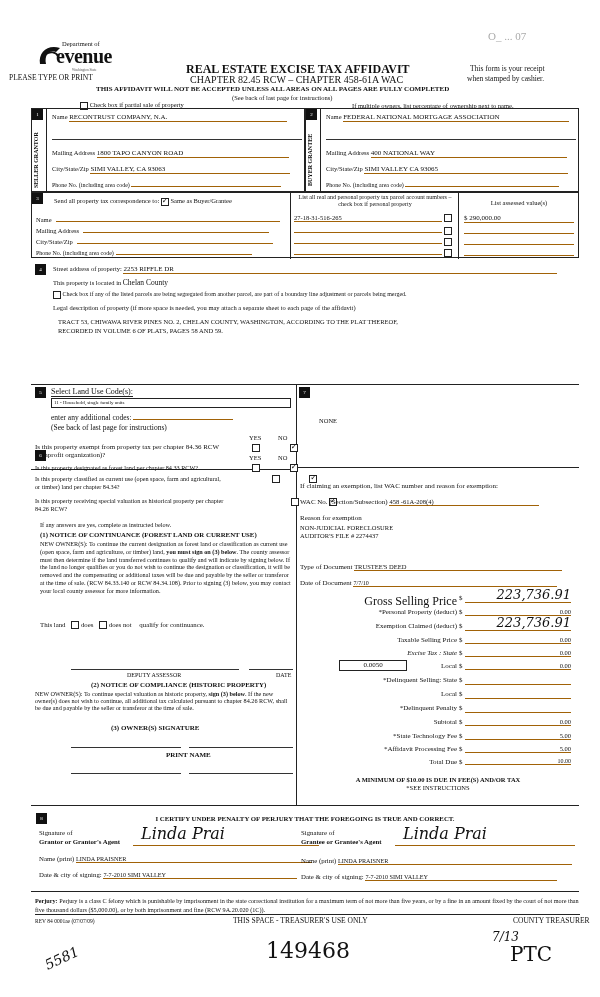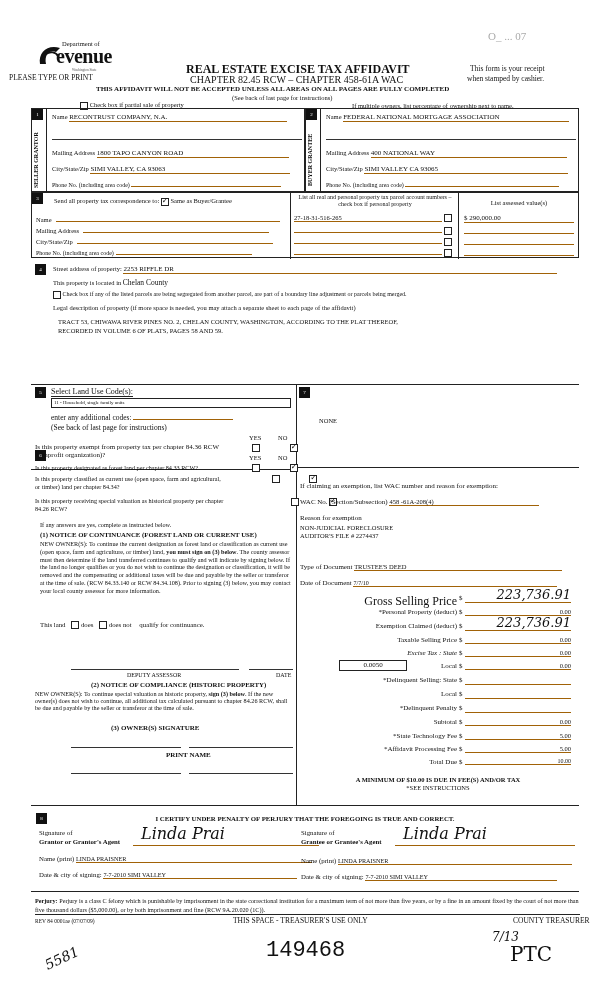--- a/index.html
+++ b/index.html
@@ -320,15 +320,15 @@
 </div>
 
 <div class="abs" style="left:35px;top:896px;width:545px;font-size:6.2px;line-height:9px;border-bottom:1px solid #222;">
   <b>Perjury:</b><span> Perjury is a class C felony which is punishable by imprisonment in the state correctional institution for a maximum term of not more than five years, or by a fine in an amount fixed by the court of not more than five thousand dollars ($5,000.00), or by both imprisonment and fine (RCW 9A.20.020 (1C)).</span>
 </div>
 <div class="abs" style="left:35px;top:918px;font-size:5.5px;">REV 84 0001ae (07/07/09)</div>
 <div class="abs" style="left:233px;top:916px;font-size:7.5px;">THIS SPACE - TREASURER'S USE ONLY</div>
 <div class="abs" style="left:513px;top:916px;font-size:7.5px;white-space:nowrap;">COUNTY TREASURER</div>
 
 <div class="abs hand" style="left:44px;top:950px;font-size:14px;transform:rotate(-25deg);">5581</div>
-<div class="abs hand" style="left:266px;top:938px;font-size:22px;font-style:normal;font-family:Liberation Mono, monospace;">149468</div>
+<div class="abs hand" style="left:266px;top:938px;font-size:22px;font-style:normal;">149468</div>
 <div class="abs hand" style="left:492px;top:930px;font-size:12px;">7/13</div>
 <div class="abs hand" style="left:510px;top:942px;font-size:20px;font-style:normal;">PTC</div>
 
 </body></html>

